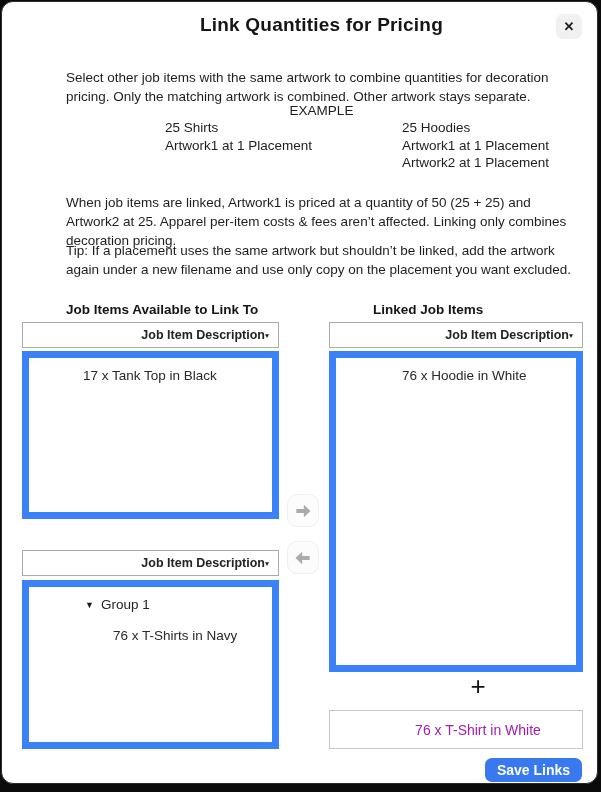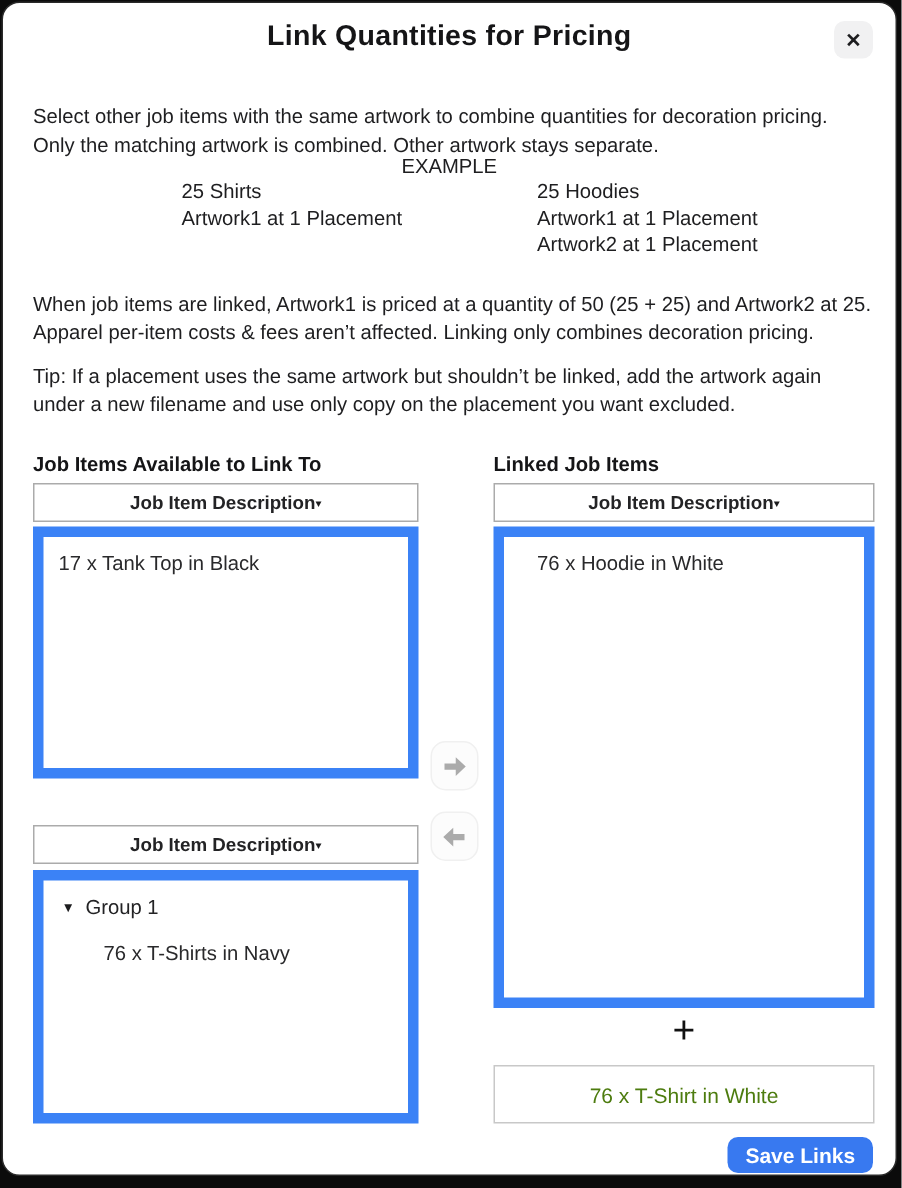--- a/index.html
+++ b/index.html
@@ -7,21 +7,21 @@
     width:601px;height:792px;position:relative;overflow:hidden;
     background:#0b0b0b;
     font-family:"Liberation Sans", sans-serif;
     -webkit-font-smoothing:antialiased;
   }
   .dialog{
     position:absolute;left:1px;top:1px;width:597px;height:783px;
     background:#ffffff;border-radius:12px;border:1px solid #2a2a2a;
     box-sizing:border-box;color:#1d1d1f;
   }
-  .abs{position:absolute;box-sizing:border-box;}
+  .abs{position:absolute;box-sizing:border-box;padding-left:44px;}
 
   .title{top:12px;left:0;width:100%;text-align:center;
     font-size:19px;font-weight:700;letter-spacing:.2px;color:#151517;}
   .close-btn{top:12px;left:554px;width:26px;height:25px;border:none;
     background:#f1f1f2;border-radius:7px;display:flex;align-items:center;
     justify-content:center;cursor:pointer;padding:0;}
   .close-btn span{font-size:13px;font-weight:700;color:#1c1c1e;line-height:1;}
 
   .para{left:20px;width:561px;font-size:13.5px;line-height:19px;color:#1e1e20;}
   .intro{top:52px;}
@@ -33,21 +33,21 @@
   .example-col{top:117px;font-size:13.5px;line-height:17.5px;color:#1e1e20;}
   .example-left{left:119px;}
   .example-right{left:356px;}
 
   .panel-heading{font-size:13.5px;font-weight:700;color:#151517;}
   .h-avail{top:300px;left:20px;}
   .h-groups{top:528px;left:20px;}
   .h-linked{top:300px;left:327px;}
 
   .dropdown{height:26px;background:#fff;border:1px solid #ababab;
-    display:flex;align-items:center;justify-content:center;
+    display:flex;align-items:center;justify-content:flex-end;
     padding:0 9px;cursor:pointer;}
   .dropdown .dd-label{font-size:12.5px;font-weight:700;color:#232325;}
   .dropdown .caret{font-size:8px;color:#1c1c1e;transform:scaleY(.9);}
   .dd-avail{top:320px;left:20px;width:257px;}
   .dd-groups{top:548px;left:20px;width:257px;}
   .dd-linked{top:320px;left:327px;width:254px;}
 
   .listbox{background:#fff;border:7px solid #3b82f6;overflow:hidden;}
   .list-avail{top:349px;left:20px;width:257px;height:168px;}
   .list-groups{top:578px;left:20px;width:257px;height:169px;}
@@ -68,21 +68,21 @@
     justify-content:center;cursor:pointer;padding:0;}
   .arrow-right-btn{top:492px;}
   .arrow-left-btn{top:539px;}
   .arrow-btn svg{display:block;}
 
   .plus{top:670px;left:327px;width:254px;text-align:center;font-size:26px;
     font-weight:500;color:#111;cursor:pointer;line-height:28px;}
 
   .new-link-box{top:708px;left:327px;width:254px;height:39px;
     border:1px solid #c8c8c8;display:flex;align-items:center;justify-content:center;
-    font-size:14px;color:#4d7c0f;cursor:pointer;background:#fff;}
+    font-size:14px;color:#a21caf;cursor:pointer;background:#fff;}
 
   .save-btn{top:756px;left:483px;width:97px;height:24px;border:none;
     background:#3879f0;border-radius:7px;color:#ffffff;font-size:14px;
     font-weight:600;display:flex;align-items:center;justify-content:center;
     cursor:pointer;font-family:"Liberation Sans", sans-serif;padding:0;}
 </style>
 </head>
 <body>
 
 <div class="dialog">

